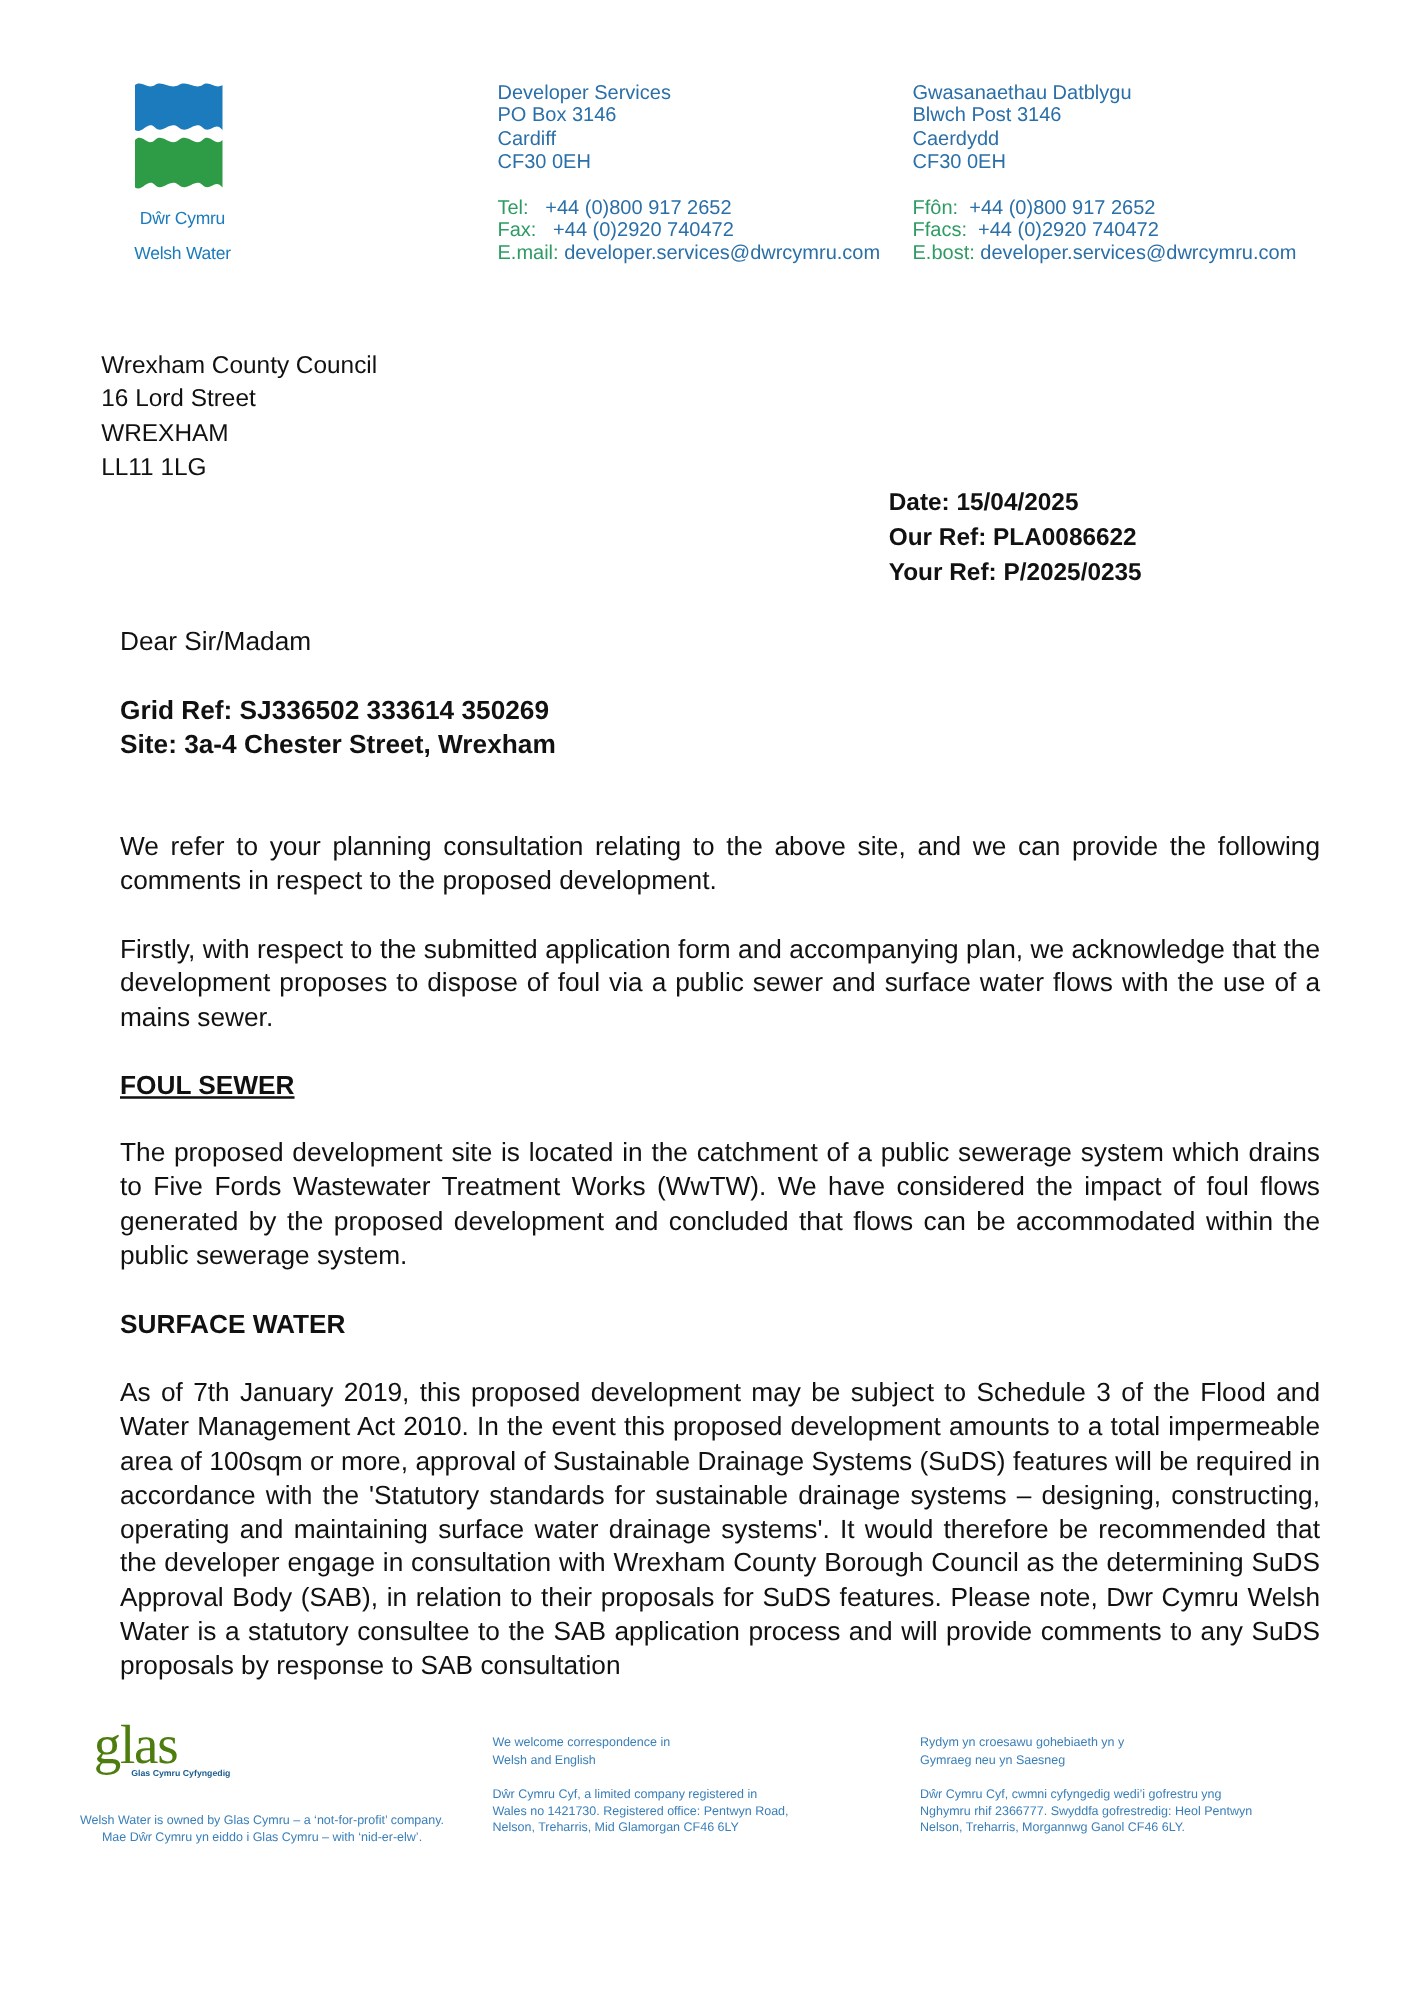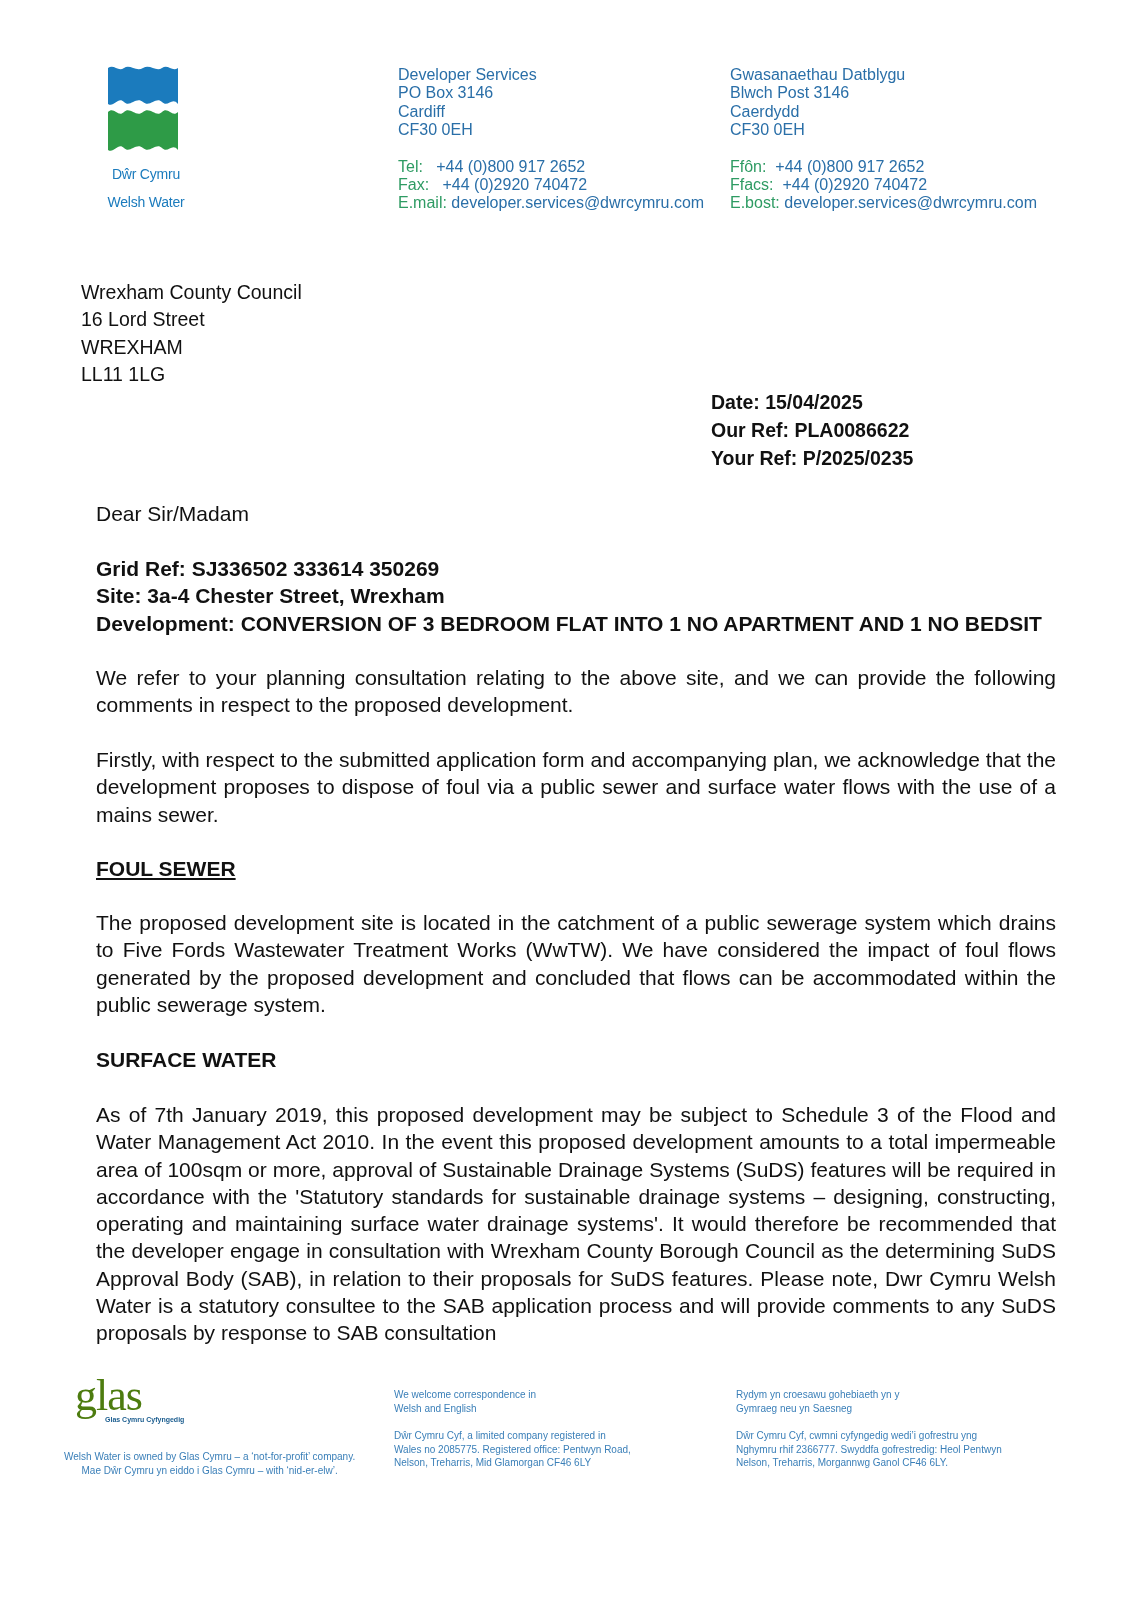--- a/index.html
+++ b/index.html
@@ -125,21 +125,20 @@
   <div>Date: 15/04/2025</div>
   <div>Our Ref: PLA0086622</div>
   <div>Your Ref: P/2025/0235</div>
 </div>
 
 <div class="abs body-text salutation">Dear Sir/Madam</div>
 
 <div class="abs body-text subject">
   <div>Grid Ref: SJ336502 333614 350269</div>
   <div>Site: 3a-4 Chester Street, Wrexham</div>
-  <div style="white-space:nowrap;">Development: CONVERSION OF 3 BEDROOM FLAT INTO 1 NO APARTMENT AND 1 NO BEDSIT</div>
 </div>
 
 <div class="abs body-text para1">We refer to your planning consultation relating to the above site, and we can provide the following comments in respect to the proposed development.</div>
 <div class="abs body-text para2">Firstly, with respect to the submitted application form and accompanying plan, we acknowledge that the development proposes to dispose of foul via a public sewer and surface water flows with the use of a mains sewer.</div>
 
 <div class="abs body-text h-foul">FOUL SEWER</div>
 <div class="abs body-text para3">The proposed development site is located in the catchment of a public sewerage system which drains to Five Fords Wastewater Treatment Works (WwTW). We have considered the impact of foul flows generated by the proposed development and concluded that flows can be accommodated within the public sewerage system.</div>
 
 <div class="abs body-text h-surf">SURFACE WATER</div>
 <div class="abs body-text para4">As of 7th January 2019, this proposed development may be subject to Schedule 3 of the Flood and Water Management Act 2010. In the event this proposed development amounts to a total impermeable area of 100sqm or more, approval of Sustainable Drainage Systems (SuDS) features will be required in accordance with the 'Statutory standards for sustainable drainage systems – designing, constructing, operating and maintaining surface water drainage systems'. It would therefore be recommended that the developer engage in consultation with Wrexham County Borough Council as the determining SuDS Approval Body (SAB), in relation to their proposals for SuDS features. Please note, Dwr Cymru Welsh Water is a statutory consultee to the SAB application process and will provide comments to any SuDS proposals by response to SAB consultation</div>
@@ -152,21 +151,21 @@
 <div class="abs footer-col footer-owned">
   <div>Welsh Water is owned by Glas Cymru – a ‘not-for-profit’ company.</div>
   <div>Mae Dŵr Cymru yn eiddo i Glas Cymru – with ‘nid-er-elw’.</div>
 </div>
 
 <div class="abs footer-col footer-en">
   <div>We welcome correspondence in</div>
   <div>Welsh and English</div>
   <div class="gap"></div>
   <div>Dŵr Cymru Cyf, a limited company registered in</div>
-  <div>Wales no 2085775. Registered office: Pentwyn Road,</div>
+  <div>Wales no 1421730. Registered office: Pentwyn Road,</div>
   <div>Nelson, Treharris, Mid Glamorgan CF46 6LY</div>
 </div>
 
 <div class="abs footer-col footer-cy">
   <div>Rydym yn croesawu gohebiaeth yn y</div>
   <div>Gymraeg neu yn Saesneg</div>
   <div class="gap"></div>
   <div>Dŵr Cymru Cyf, cwmni cyfyngedig wedi’i gofrestru yng</div>
   <div>Nghymru rhif 2366777. Swyddfa gofrestredig: Heol Pentwyn</div>
   <div>Nelson, Treharris, Morgannwg Ganol CF46 6LY.</div>

